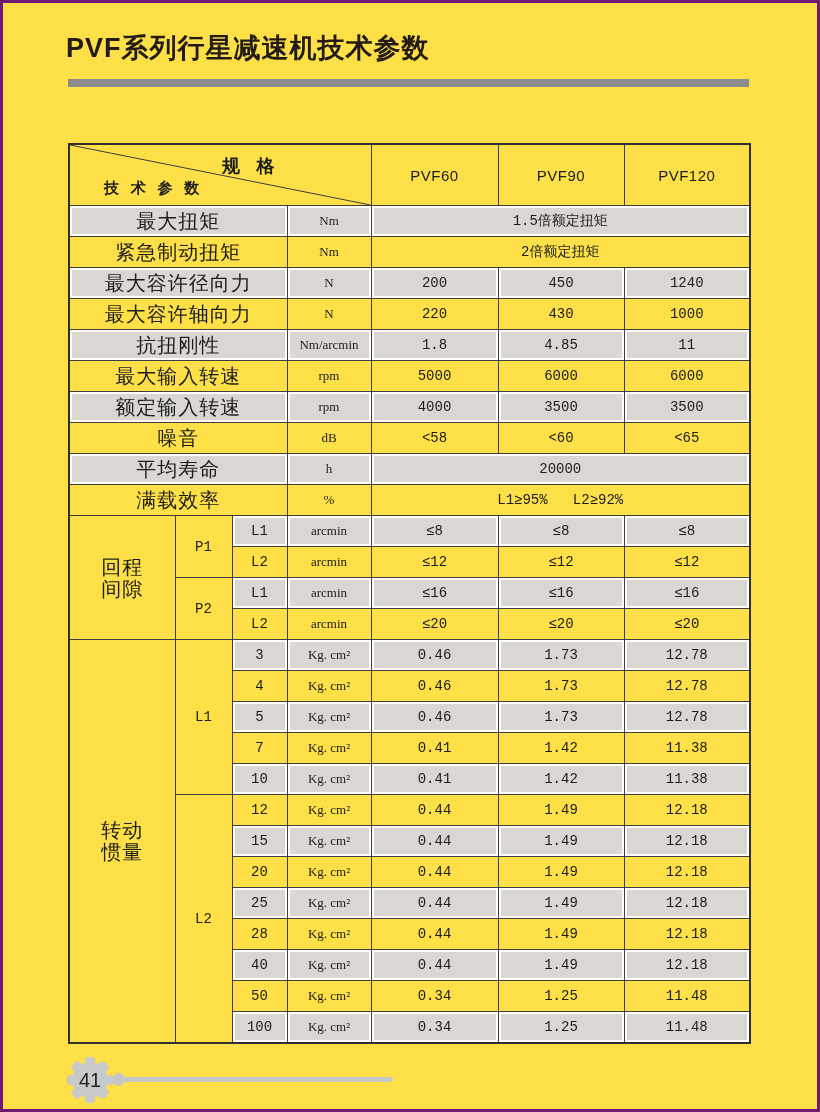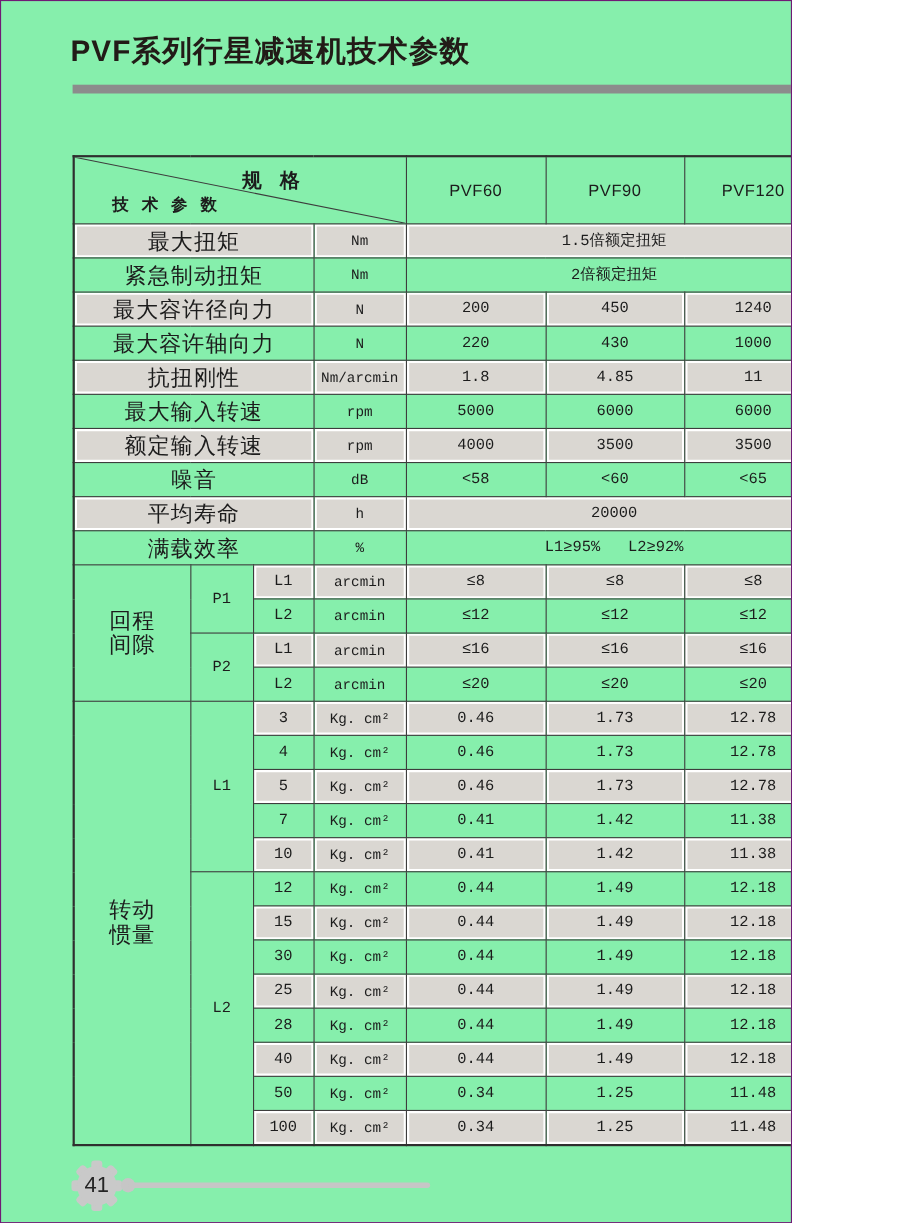--- a/index.html
+++ b/index.html
@@ -1,18 +1,18 @@
 <!DOCTYPE html>
 <html><head>
 <meta charset="utf-8">
 <style>
   html,body { margin:0; padding:0; background:#fff; }
   .page {
-    position:relative; width:720px; height:1112px; box-sizing:border-box;
-    border:1px solid #701a75; background:#86efac; overflow:hidden;
+    position:relative; width:820px; height:1112px; box-sizing:border-box;
+    border:3px solid #701a75; background:#fde047; overflow:hidden;
     font-family:"Liberation Serif","DejaVu Serif",serif;
   }
   .title {
     position:absolute; left:63px; top:27px; width:660px;
     font-family:"Liberation Sans","DejaVu Sans",sans-serif;
     font-weight:bold; font-size:27px; color:#221b17; letter-spacing:1px;
   }
   .divider {
     position:absolute; left:65px; top:76px; width:681px; height:8px; background:#8c8c8c;
   }
@@ -32,21 +32,21 @@
     position:absolute; left:152px; top:9px; font-size:18px; font-weight:bold;
     letter-spacing:6px; white-space:pre;
   }
   .corner .c-param {
     position:absolute; left:34px; top:34px; font-size:15px; font-weight:bold;
     letter-spacing:4px; white-space:pre;
   }
   .model { font-family:"Liberation Sans","DejaVu Sans",sans-serif; font-size:15px; letter-spacing:0.5px; }
   .lbl  { font-size:20px; letter-spacing:1px; }
   .multiline { white-space:pre-line; line-height:22px; }
-  .unit { font-family:Liberation Mono, monospace; font-size:13px; white-space:pre; }
+  .unit { font-family:Liberation Serif, serif; font-size:13px; white-space:pre; }
   .val  { font-family:"Liberation Mono","DejaVu Sans Mono",monospace; font-size:14px; white-space:pre; }
   .grp  { font-family:"Liberation Mono","DejaVu Sans Mono",monospace; font-size:14px; }
   .sh   { background:#dad7d2; box-shadow:inset 0 0 0 2px #ffffff; }
   .footer-gear { position:absolute; left:62px; top:1052px; width:50px; height:50px; }
   .page-num {
     position:absolute; left:62px; top:1052px; width:50px; height:50px;
     display:flex; align-items:center; justify-content:center;
     font-family:"Liberation Sans","DejaVu Sans",sans-serif; font-size:20px; color:#242424;
   }
   .footer-dot { position:absolute; left:109px; top:1070px; width:13px; height:13px; border-radius:50%; background:#c6c6c6; }
@@ -228,21 +228,21 @@
       <td class="val">12.18</td>
     </tr>
     <tr>
       <td class="grp sh">15</td>
       <td class="unit sh">Kg. cm²</td>
       <td class="val sh">0.44</td>
       <td class="val sh">1.49</td>
       <td class="val sh">12.18</td>
     </tr>
     <tr>
-      <td class="grp">30</td>
+      <td class="grp">20</td>
       <td class="unit">Kg. cm²</td>
       <td class="val">0.44</td>
       <td class="val">1.49</td>
       <td class="val">12.18</td>
     </tr>
     <tr>
       <td class="grp sh">25</td>
       <td class="unit sh">Kg. cm²</td>
       <td class="val sh">0.44</td>
       <td class="val sh">1.49</td>

